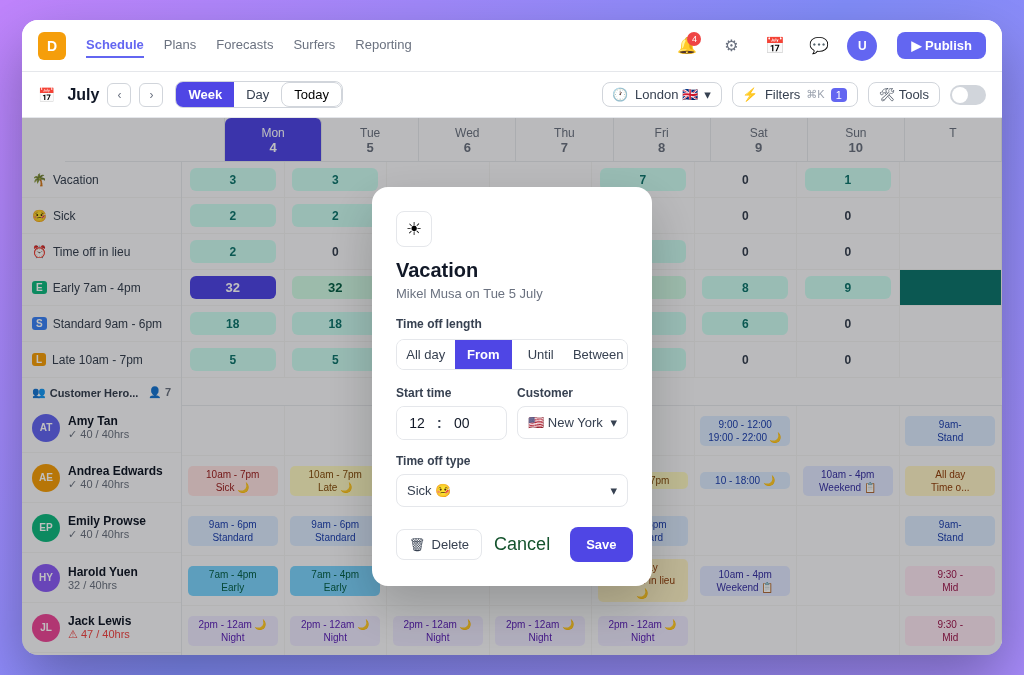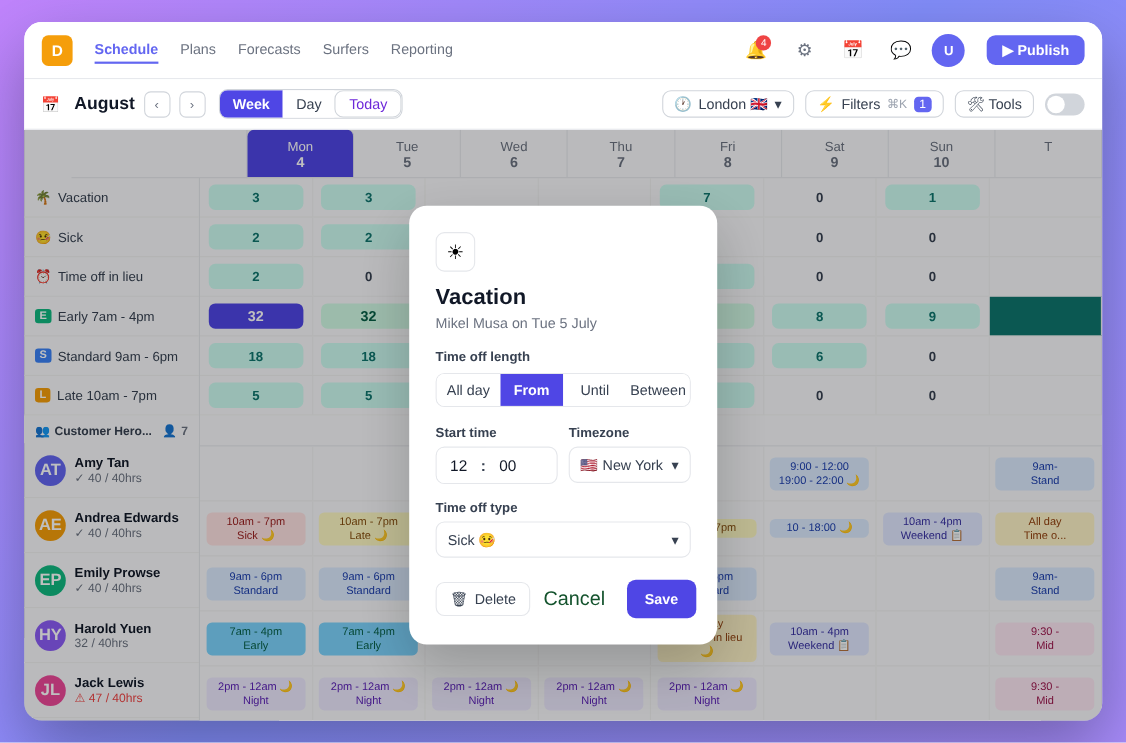--- a/index.html
+++ b/index.html
@@ -173,21 +173,21 @@
       color: white;
       font-weight: 600;
     }
     .today-btn {
       border: 1px solid #d1d5db;
       border-radius: 8px;
       background: white;
       padding: 4px 12px;
       font-size: 13px;
       cursor: pointer;
-      color: #6d28d9;
+      color: #000000;
     }
     .toolbar-right {
       margin-left: auto;
       display: flex;
       align-items: center;
       gap: 10px;
     }
     .location-select {
       border: 1px solid #d1d5db;
       border-radius: 8px;
@@ -291,21 +291,21 @@
       gap: 8px;
     }
     .person-avatar {
       width: 28px;
       height: 28px;
       border-radius: 50%;
       flex-shrink: 0;
       display: flex;
       align-items: center;
       justify-content: center;
-      font-size: 15px;
+      font-size: 10px;
       font-weight: 600;
       color: white;
     }
     .person-info .name {
       font-size: 12px;
       font-weight: 600;
       color: #111827;
     }
     .person-info .hours {
       font-size: 11px;
@@ -550,21 +550,21 @@
       <button class="nav-icon-btn">📅</button>
       <button class="nav-icon-btn">💬</button>
       <div class="avatar-circle">U</div>
     </div>
     <button class="publish-btn">▶ Publish</button>
   </div>
 
   <div class="toolbar">
     <span style="font-size:14px; color:#6b7280;">📅</span>
     <div class="month-nav">
-      <span class="month-label">August</span>
+      <span class="month-label">July</span>
       <button class="nav-arrow">‹</button>
       <button class="nav-arrow">›</button>
     </div>
     <div class="view-btns">
       <button class="view-btn active">Week</button>
       <button class="view-btn">Day</button>
       <button class="today-btn">Today</button>
     </div>
     <div class="toolbar-right">
       <div class="location-select">
@@ -973,21 +973,21 @@
         <div class="form-row">
           <div class="form-group">
             <label class="form-label">Start time</label>
             <div class="time-input-group">
               <input type="text" value="12" style="border: none; width: 40px; padding: 8px 6px; font-size: 14px; text-align: center; color: rgb(17, 24, 39); outline: none;">
               <span class="time-sep">:</span>
               <input type="text" value="00" style="border: none; width: 40px; padding: 8px 6px; font-size: 14px; text-align: center; color: rgb(17, 24, 39); outline: none;">
             </div>
           </div>
           <div class="form-group">
-            <label class="form-label">Timezone</label>
+            <label class="form-label">Customer</label>
             <div class="form-select">
               <span>🇺🇸 New York</span>
               <span>▾</span>
             </div>
           </div>
         </div>
 
         <label class="form-label">Time off type</label>
         <div class="form-select-full">
           <span>Sick 🤒</span>

